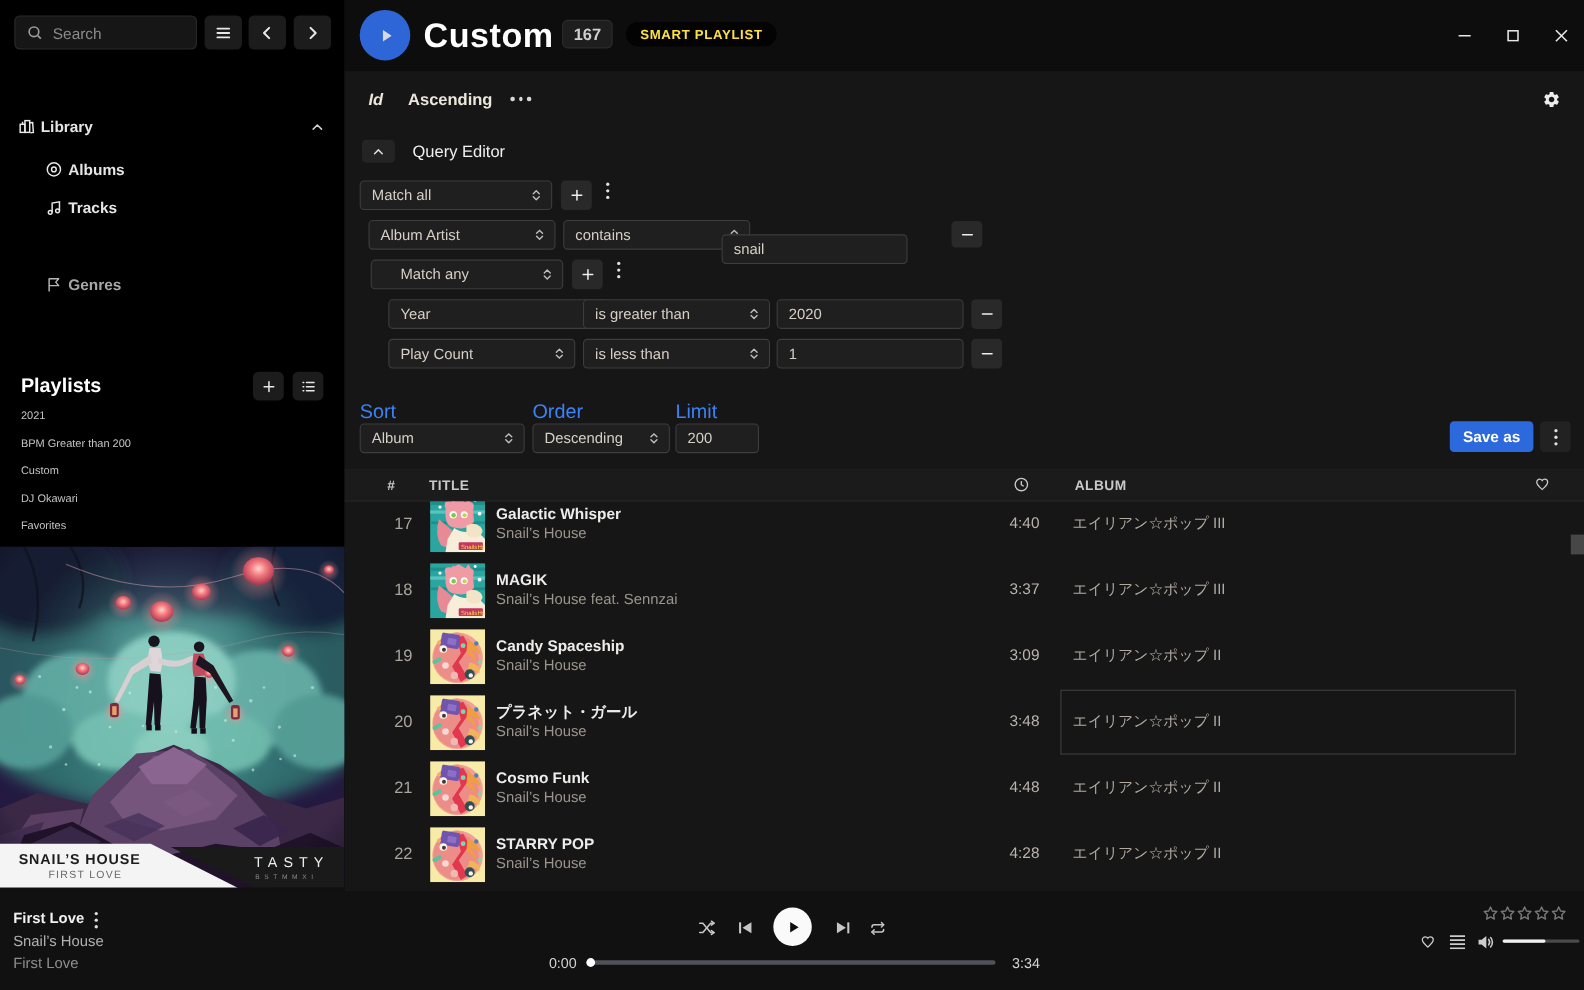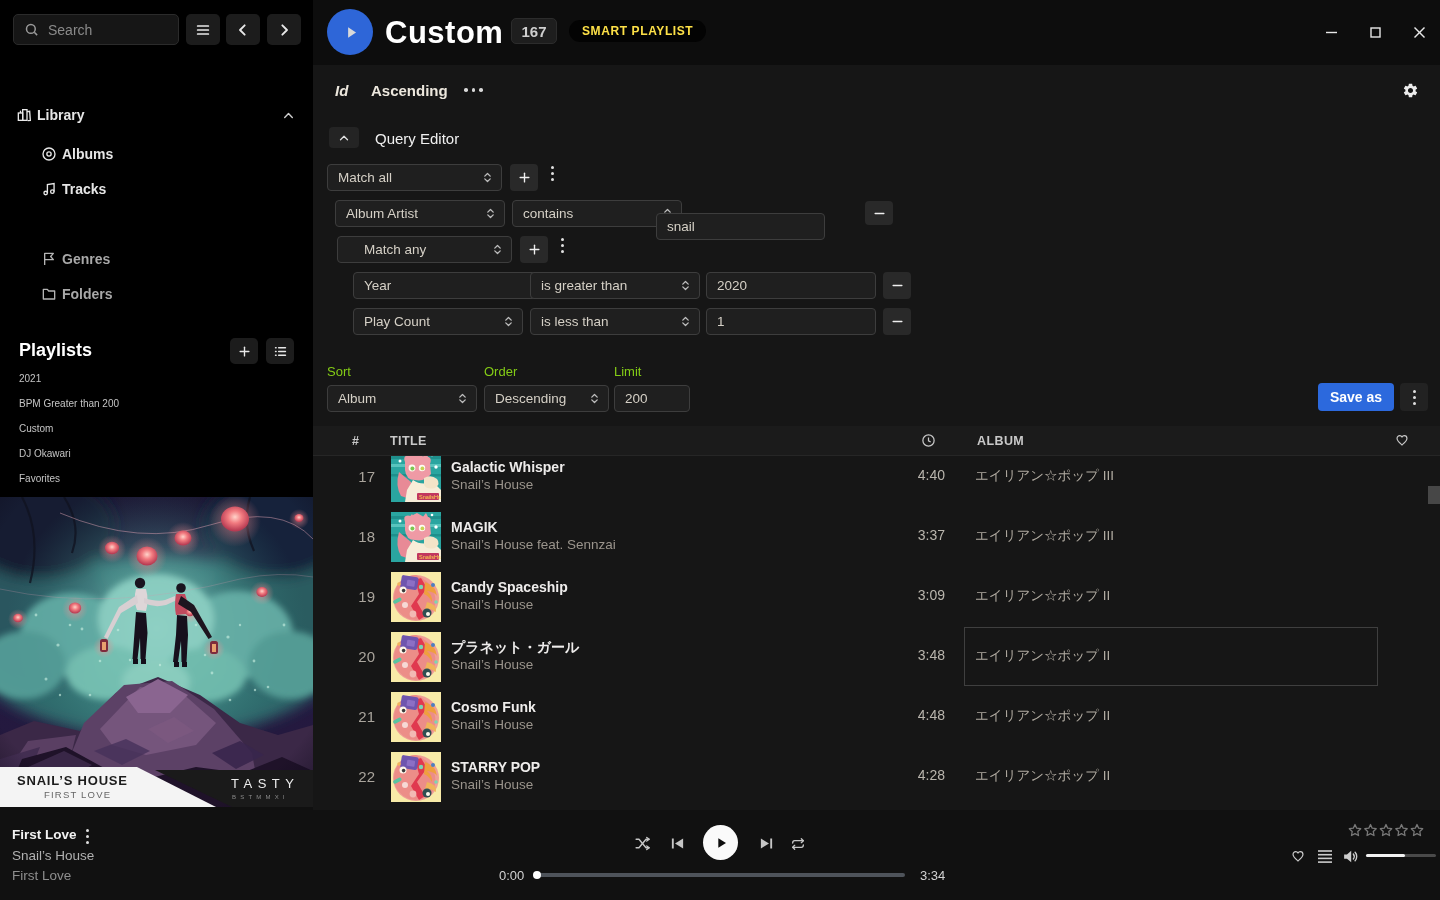--- a/index.html
+++ b/index.html
@@ -32,21 +32,21 @@
   #smart { position:absolute; left:569px; top:20px; height:22px; font-stretch:92%; background:#030303; border-radius:11px;
     color:#fde047; font-size:12px; font-weight:bold; letter-spacing:0.6px; display:flex; align-items:center; padding:0 13px; }
   
   .sel, .inp { position:absolute; height:27px; background:#1f1f1f; border:1px solid #3d3d3d; border-radius:4px;
     color:#d5d0c6; font-size:13.5px; display:flex; align-items:center; padding-left:10px; }
   .sel svg { position:absolute; right:7px; }
   .qbtn { position:absolute; width:28px; height:27px; background:#292929; border-radius:4px;
     display:flex; align-items:center; justify-content:center; }
   .dots-v { display:flex; flex-direction:column; gap:3px; align-items:center; }
   .dots-v i { width:3px; height:3px; border-radius:50%; background:#e0e0e0; }
-  .lbl { position:absolute; color:#84cc16; font-size:13px; }
+  .lbl { position:absolute; color:#3b82f6; font-size:18px; }
   
   #thead { position:absolute; left:313px; top:426px; width:1127px; height:30px; background:#1b1b1b; border-bottom:1px solid #262626;
     color:#c9c9c9; font-size:12.5px; font-weight:bold; }
   #rows { position:absolute; left:313px; top:456px; width:1127px; height:354px; overflow:hidden; }
   .row { position:absolute; left:0; width:1127px; height:60px; }
   .num { position:absolute; left:18px; width:44px; text-align:right; top:21px; color:#a9a49c; font-size:15px; }
   .thumb { position:absolute; left:78px; top:5px; width:50px; height:50px; }
   .rtitle { position:absolute; left:138px; top:11.5px; color:#eeeceb; font-size:14px; font-weight:bold; }
   .rartist { position:absolute; left:138px; top:30px; color:#9a948c; font-size:13.5px; }
   .rdur { position:absolute; left:560px; width:72px; text-align:right; top:20px; color:#b9b5ad; font-size:14px; }
@@ -378,28 +378,20 @@
       </span>
     <span class="lb">Tracks</span>
   </div>
   <div class="nav sub dim" style="top:242px;">
     <span class="ic">
         <svg width="16" height="16" viewBox="0 0 24 24" fill="none" stroke="#b5b5b5" stroke-width="2" stroke-linejoin="round">
           <path d="M5.5 21 V3.5 H18.5 L14.5 8.25 L18.5 13 H5.5"></path>
         </svg>
       </span>
     <span class="lb">Genres</span>
-  </div>
-  <div class="nav sub dim" style="top:277px;">
-    <span class="ic">
-        <svg width="16" height="16" viewBox="0 0 24 24" fill="none" stroke="#b5b5b5" stroke-width="2" stroke-linejoin="round">
-          <path d="M3.5 19.5 V5 H9.5 L11.5 7.5 H20.5 V19.5 Z"></path>
-        </svg>
-      </span>
-    <span class="lb">Folders</span>
   </div>
 
   <div id="plhead">Playlists</div>
   <div class="sbtn" style="left:230px; top:338px; width:28px; height:26px;">
     <svg width="15" height="15" viewBox="0 0 24 24" stroke="#e8e8e8" stroke-width="2.2" stroke-linecap="round">
         <line x1="12" y1="5" x2="12" y2="19"></line>
         <line x1="5" y1="12" x2="19" y2="12"></line>
       </svg>
   </div>
   <div class="sbtn" style="left:266px; top:338px; width:28px; height:26px;">

